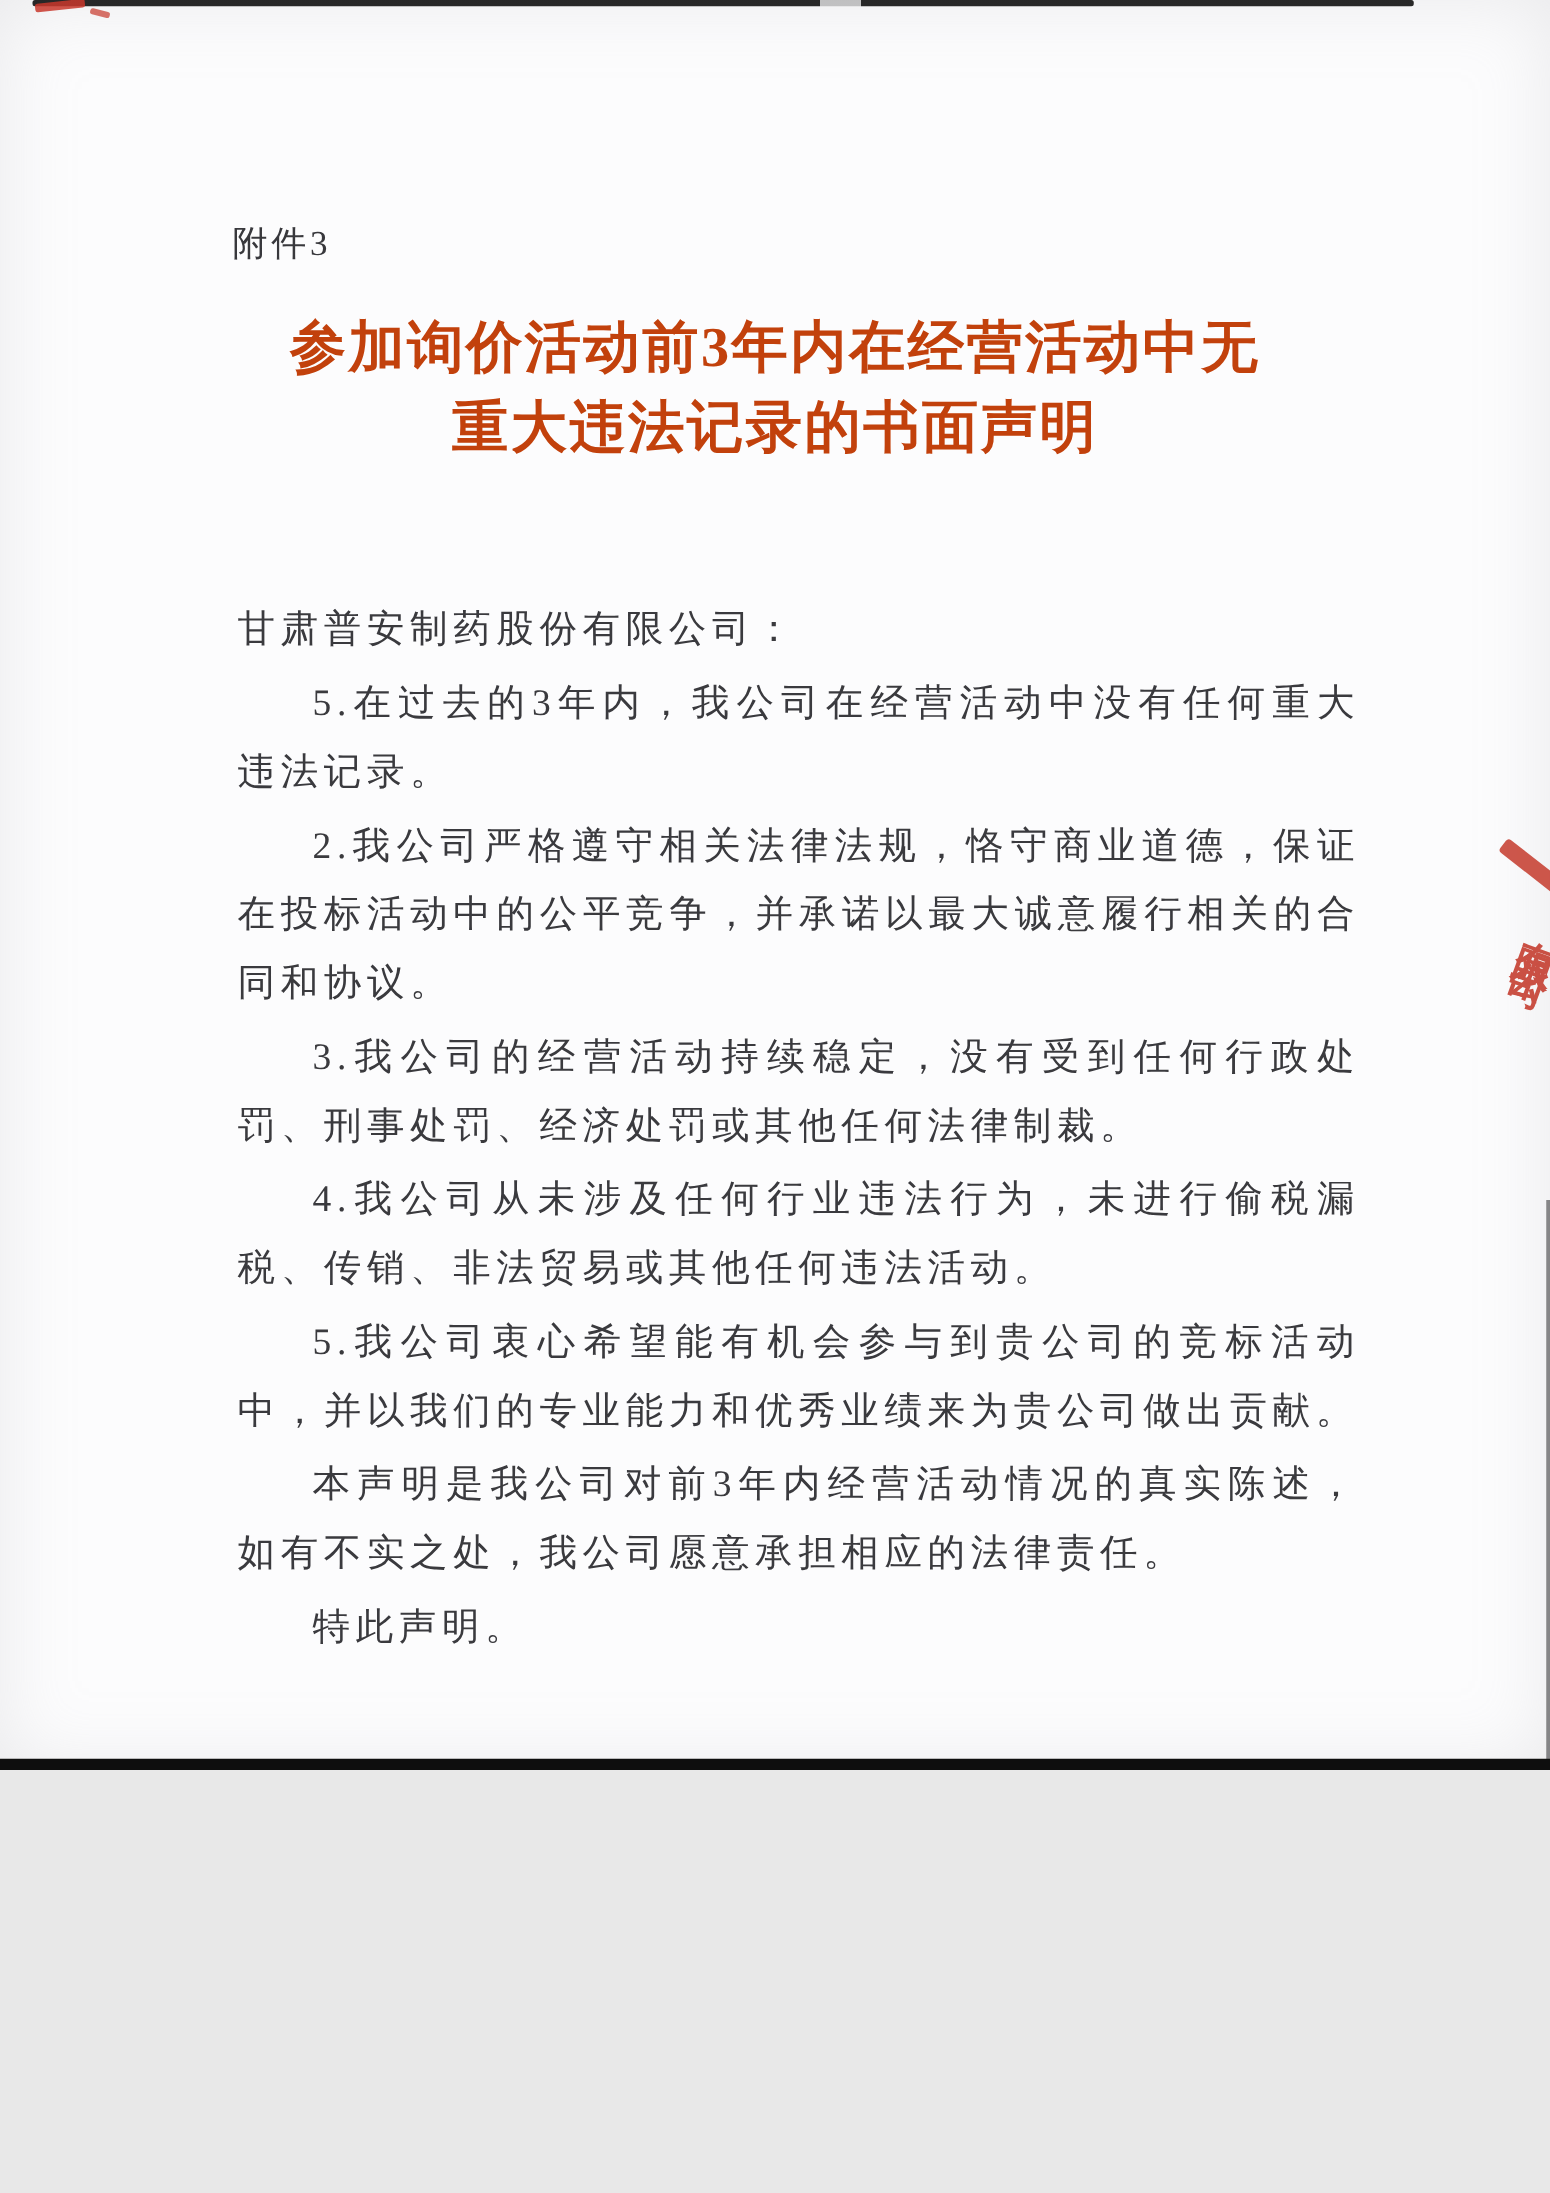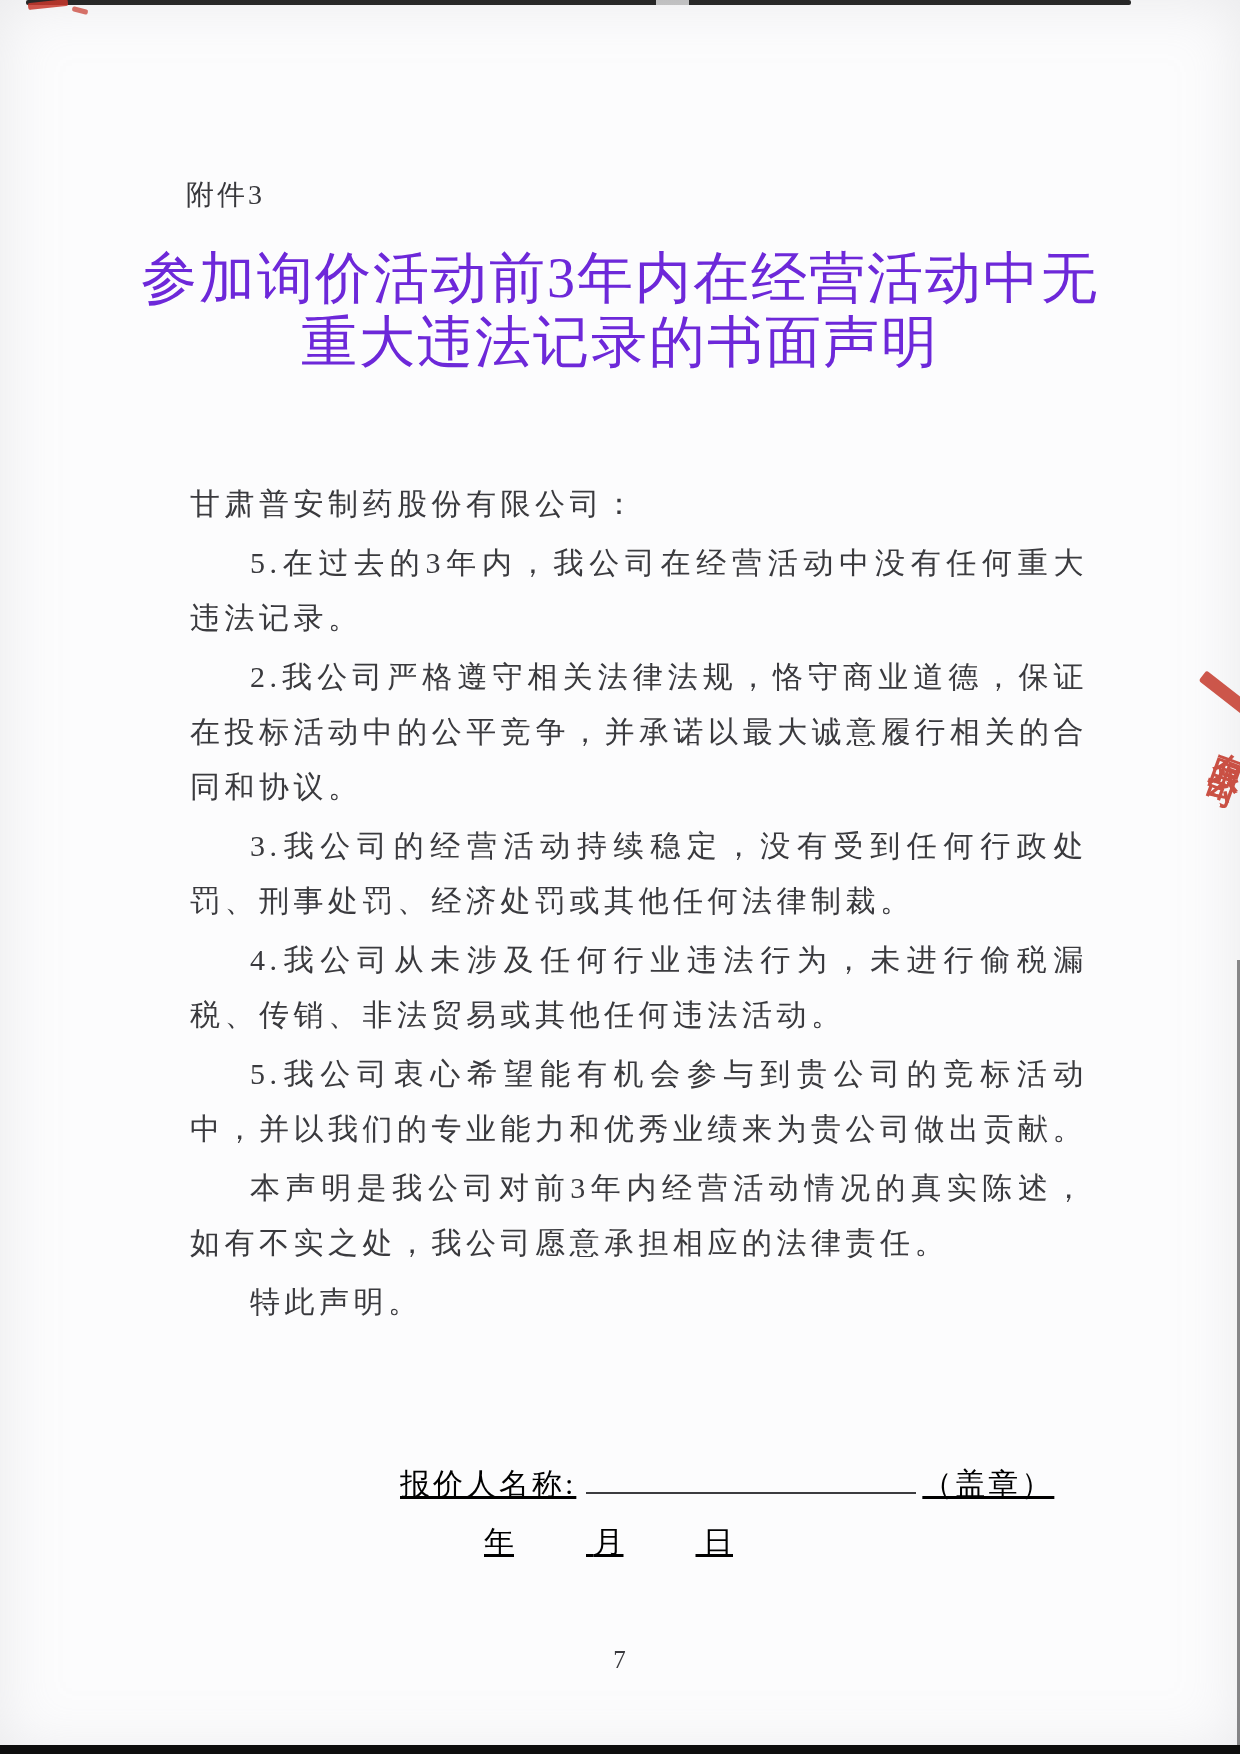--- a/index.html
+++ b/index.html
@@ -1,18 +1,18 @@
 <!DOCTYPE html>
 <html><head>
 <meta charset="utf-8">
 <style>
   html,body { margin:0; padding:0; background:#e8e8e8; }
   .page {
     position:relative;
-    width:1240px; height:1754px;
+    width:1240px; height:1416px;
     margin:0 auto;
     background:#fcfcfd;
     overflow:hidden;
     font-family:"Liberation Serif", serif;
     color:#3a3a3e;
     box-shadow:inset 0 0 60px rgba(180,180,185,0.25);
   }
 
   
   .scan-top-streak {
@@ -35,22 +35,22 @@
     background:#c8372b; transform:rotate(14deg); border-radius:2px; opacity:0.7;
   }
 
   .attachment {
     position:absolute; left:186px; top:176px;
     font-size:28px; letter-spacing:3px; color:#38383c;
   }
 
   .title {
     position:absolute; left:0; top:246px; width:100%;
-    text-align:center; font-weight:normal; color:#6d28d9;
-    font-size:56px; line-height:64px; letter-spacing:2px;
+    text-align:center; font-weight:bold; color:#c2410c;
+    font-size:45px; line-height:64px; letter-spacing:2px;
   }
 
   .body-text {
     position:absolute; left:186px; top:472px; width:906px;
     font-size:30px; line-height:55px; letter-spacing:4.5px;
     text-align:justify;
   }
   .body-text p { margin:4px; }
   .body-text p.indent { text-indent:2em; }
 

